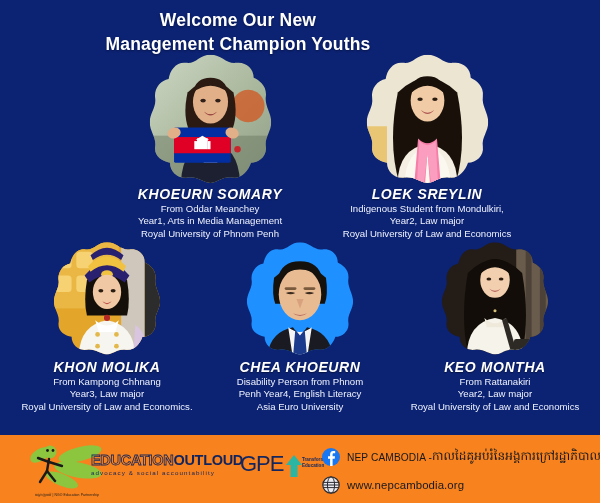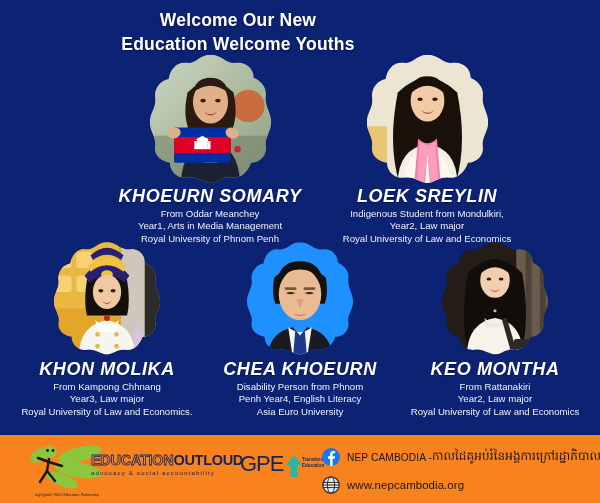--- a/index.html
+++ b/index.html
@@ -41,21 +41,21 @@
   .photo-wrap {
     position: relative;
     margin: 0 auto;
     overflow: hidden;
   }
 
   .pname {
     color: #ffffff;
     font-weight: bold;
     font-style: italic;
-    font-size: 18px;
+    font-size: 14px;
     letter-spacing: .6px;
     margin-top: 2px;
     text-shadow: 0 1px 1px rgba(0,0,0,.4);
     white-space: nowrap;
   }
   .pdesc {
     color: #eef2ff;
     font-size: 9.6px;
     line-height: 12.4px;
     margin-top: 1px;
@@ -159,21 +159,21 @@
   .s-text.khmer { font-size: 12px; }
   .s-text.url { font-size: 11.4px; }
 </style>
 </head>
 <body>
 
 <div class="poster">
 
   <div class="heading">
     <span class="l1">Welcome Our New</span>
-    <span class="l2">Education Welcome Youths</span>
+    <span class="l2">Management Champion Youths</span>
   </div>
 
   <div class="row row-1">
 
     <div class="person p1">
       <div class="photo-wrap">
         <svg viewBox="0 0 100 100" preserveAspectRatio="none">
           <defs>
             <clipPath id="sc1">
               <path d="M50 2 C58 2 62 9 69 8 C76 7 82 12 82 19 C86 21 92 25 91 33 C90 40 95 45 95 52 C95 59 90 63 91 70 C92 77 86 82 80 82 C78 88 73 94 66 93 C59 92 55 97 50 97 C45 97 40 92 33 93 C26 94 20 89 20 82 C14 81 8 77 9 70 C10 63 5 59 5 52 C5 45 10 41 9 34 C8 27 13 21 19 20 C20 13 25 7 32 8 C39 9 42 2 50 2 Z"></path>

